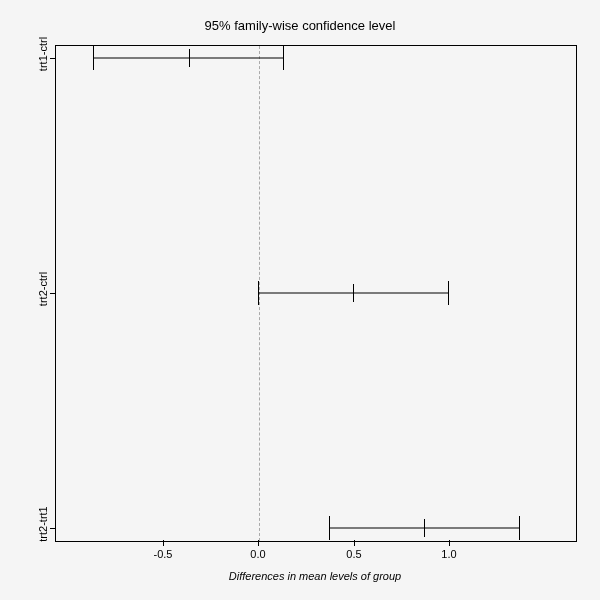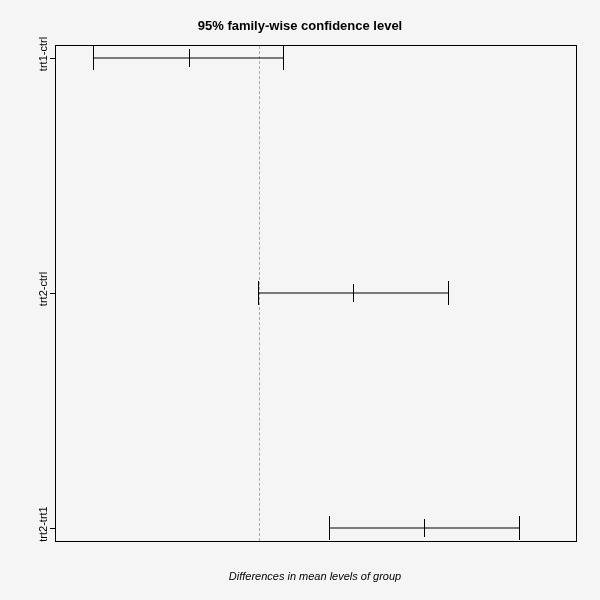--- a/index.html
+++ b/index.html
@@ -16,21 +16,21 @@
     width: 600px;
     height: 600px;
   }
   .title {
     position: absolute;
     top: 18px;
     left: 0;
     width: 600px;
     text-align: center;
     font-size: 13px;
-    font-weight: bold;
+    font-weight: normal;
   }
   .plot-area {
     position: absolute;
     left: 55px;
     top: 45px;
     width: 520px;
     height: 495px;
     border: 1px solid #000;
     background: #f5f5f5;
     overflow: visible;
@@ -156,15 +156,29 @@
     </div>
 
     <div class="ci" style="top:482px; left:273px; width:191px;">
       <div class="hline"></div>
       <div class="end" style="left:0;"></div>
       <div class="end" style="right:0;"></div>
       <div class="mid" style="left:95px;"></div>
     </div>
   </div>
 
+  <div class="xaxis">
+
+    <div class="xtick" style="left:108px;"></div>
+    <div class="xtick-lab" style="left:108px;">-0.5</div>
+
+    <div class="xtick" style="left:203px;"></div>
+    <div class="xtick-lab" style="left:203px;">0.0</div>
+
+    <div class="xtick" style="left:299px;"></div>
+    <div class="xtick-lab" style="left:299px;">0.5</div>
+
+    <div class="xtick" style="left:394px;"></div>
+    <div class="xtick-lab" style="left:394px;">1.0</div>
+  </div>
 
   <div class="xlabel">Differences in mean levels of group</div>
 </div>
 
 </body></html>

